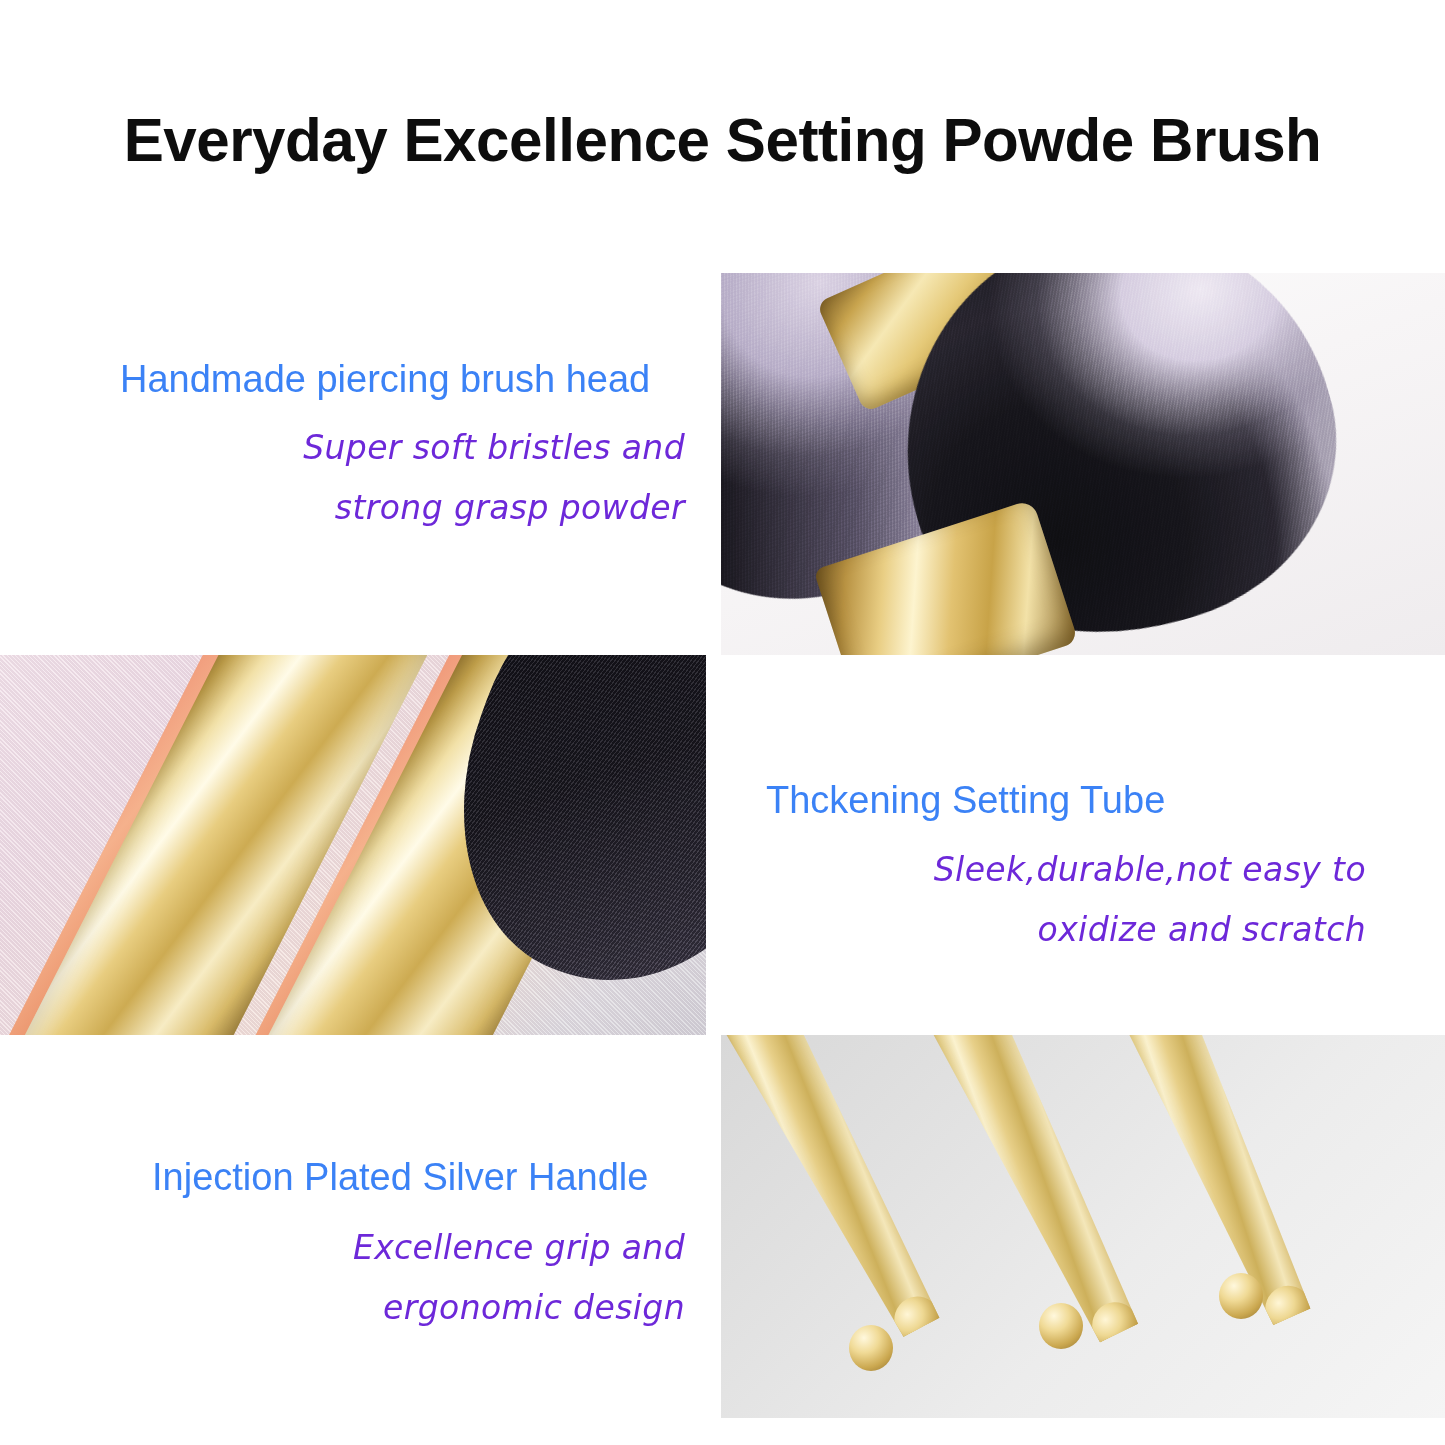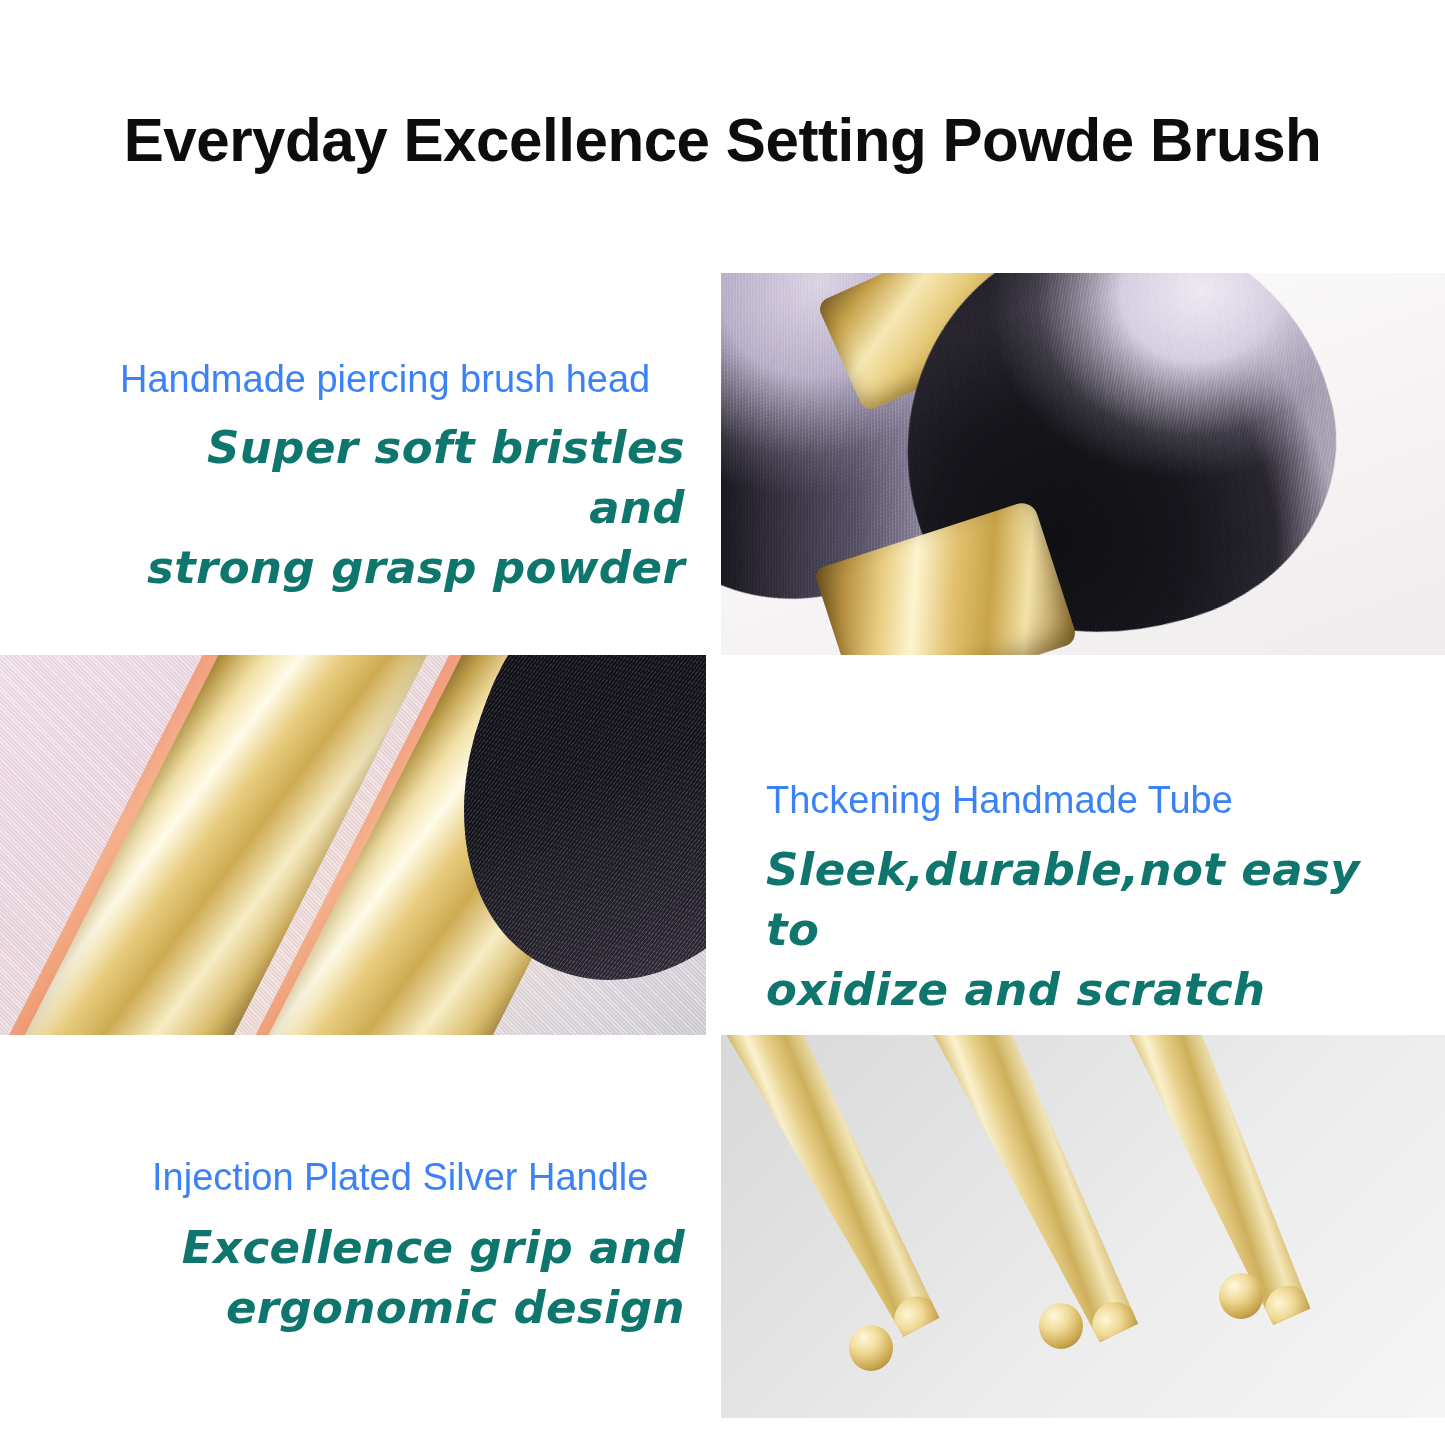--- a/index.html
+++ b/index.html
@@ -42,34 +42,34 @@
     font-size: 38px;
     font-weight: 400;
     color: #3b82f6;
     white-space: nowrap;
   }
 
   .feature-desc {
     position: absolute;
     font-family: "DejaVu Sans", sans-serif;
     font-style: italic;
-    font-size: 45px;
-    font-weight: 700;
+    font-size: 33px;
+    font-weight: 400;
     line-height: 60px;
-    color: #0f766e;
+    color: #6d28d9;
     letter-spacing: 0.4px;
   }
 
   
   #f1-heading { left: 120px;  top: 358px; }
   #f1-desc    { left: 120px;  top: 418px; width: 565px; text-align: right; }
 
   
   #f2-heading { left: 766px;  top: 779px; }
-  #f2-desc    { left: 766px;  top: 840px; width: 600px; text-align: left; }
+  #f2-desc    { left: 766px;  top: 840px; width: 600px; text-align: right; }
 
   
   #f3-heading { left: 152px;  top: 1156px; text-align: right; }
   #f3-desc    { left: 120px;  top: 1218px; width: 565px; text-align: right; }
 
   
   .panel {
     position: absolute;
     overflow: hidden;
   }
@@ -283,21 +283,21 @@
 
   <div class="panel" id="panel-aluminum-tubes">
     <div class="fabric"></div>
     <div class="tube-edge edge-1"></div>
     <div class="tube tube-1"></div>
     <div class="tube-edge edge-2"></div>
     <div class="tube tube-2"></div>
     <div class="bristles"></div>
   </div>
 
-  <div class="feature-heading" id="f2-heading">Thckening Handmade Tube</div>
+  <div class="feature-heading" id="f2-heading">Thckening Setting Tube</div>
   <div class="feature-desc" id="f2-desc">
     <div>Sleek,durable,not easy to</div>
     <div>oxidize and scratch</div>
   </div>
 
   <div class="feature-heading" id="f3-heading">Injection Plated Silver Handle</div>
   <div class="feature-desc" id="f3-desc">
     <div>Excellence grip and</div>
     <div>ergonomic design</div>
   </div>

